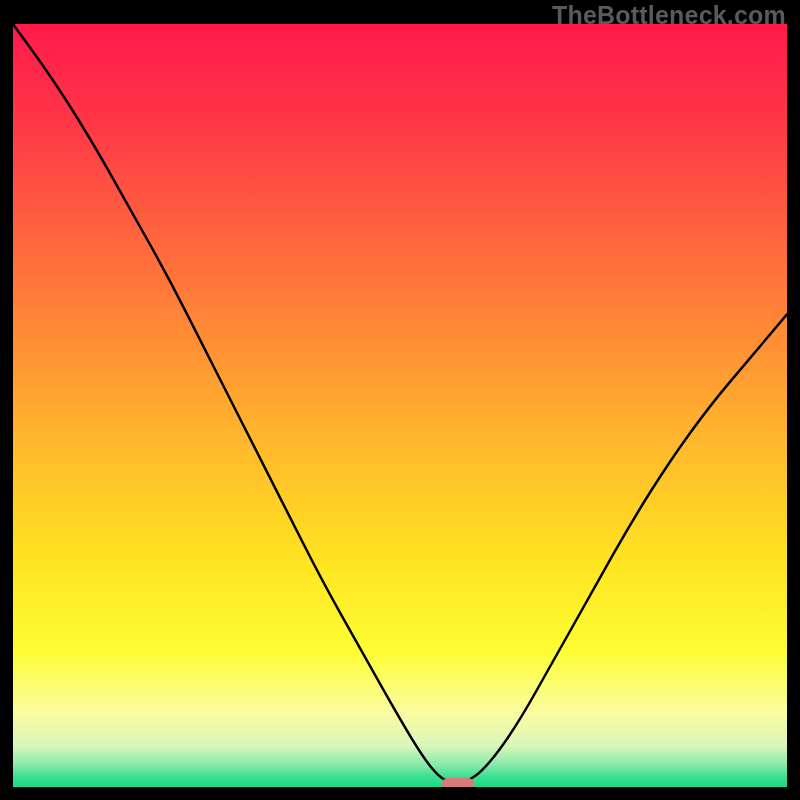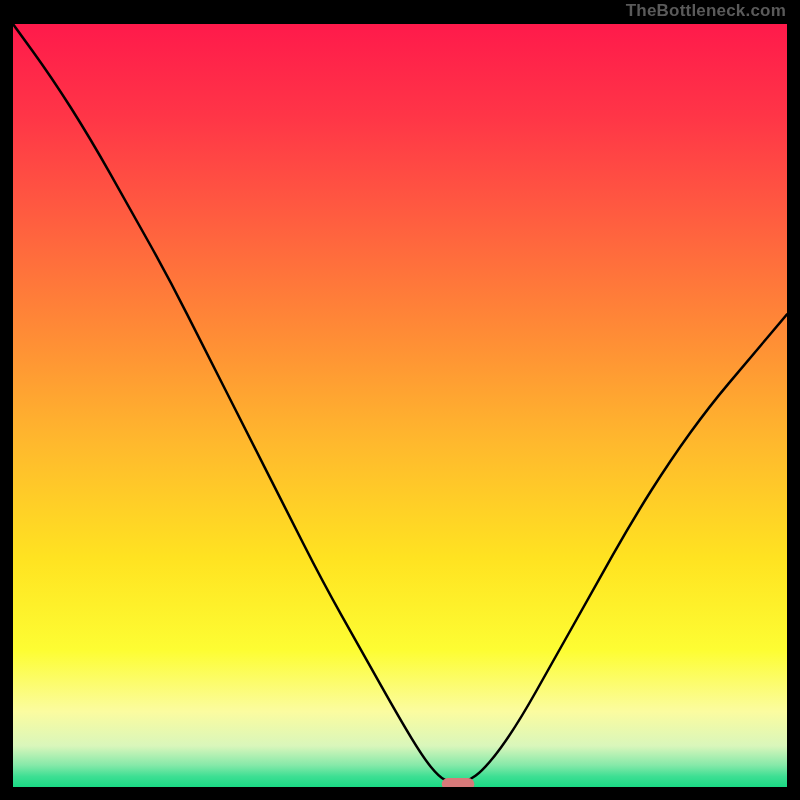--- a/index.html
+++ b/index.html
@@ -24,21 +24,21 @@
     top: 24px;
     width: 774px;
     height: 764px;
     overflow: hidden;
   }
   .watermark {
     position: absolute;
     top: 1px;
     right: 14px;
     font-family: Arial, Helvetica, sans-serif;
-    font-size: 17px;
+    font-size: 25px;
     font-weight: 600;
     color: #5a5a5a;
     letter-spacing: 0.2px;
   }
   svg {
     display: block;
   }
 </style>
 </head>
 <body>

